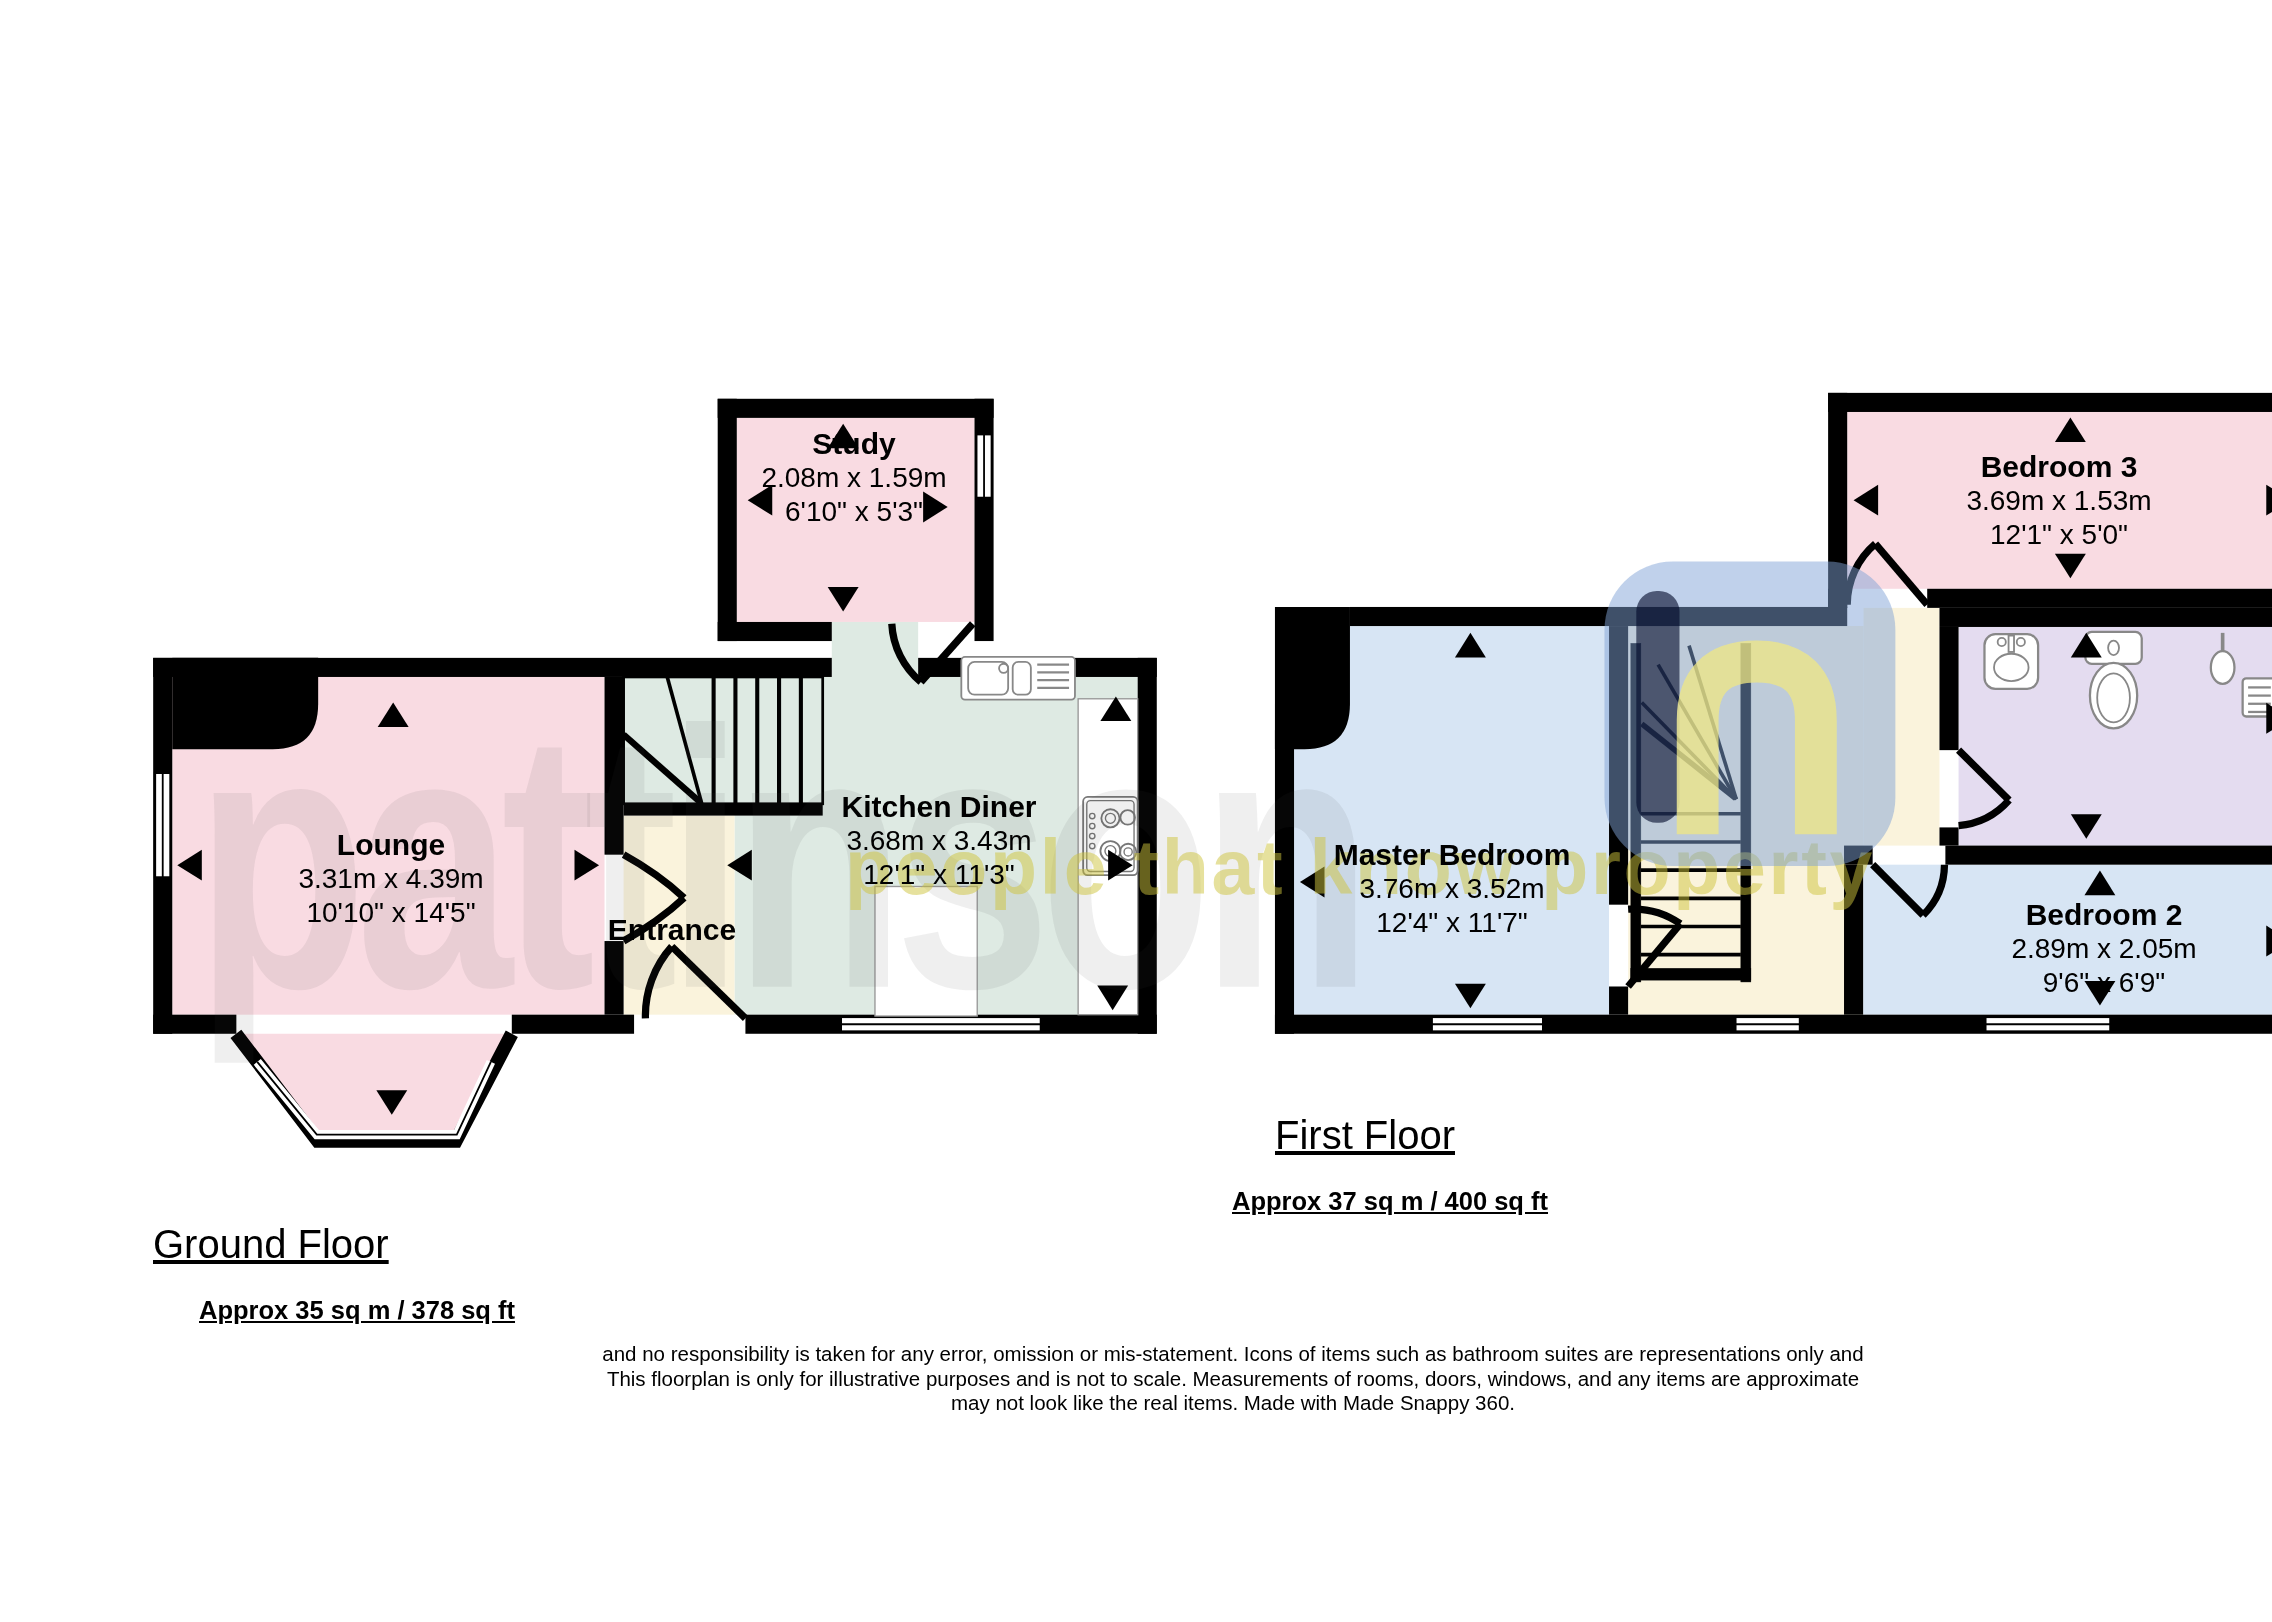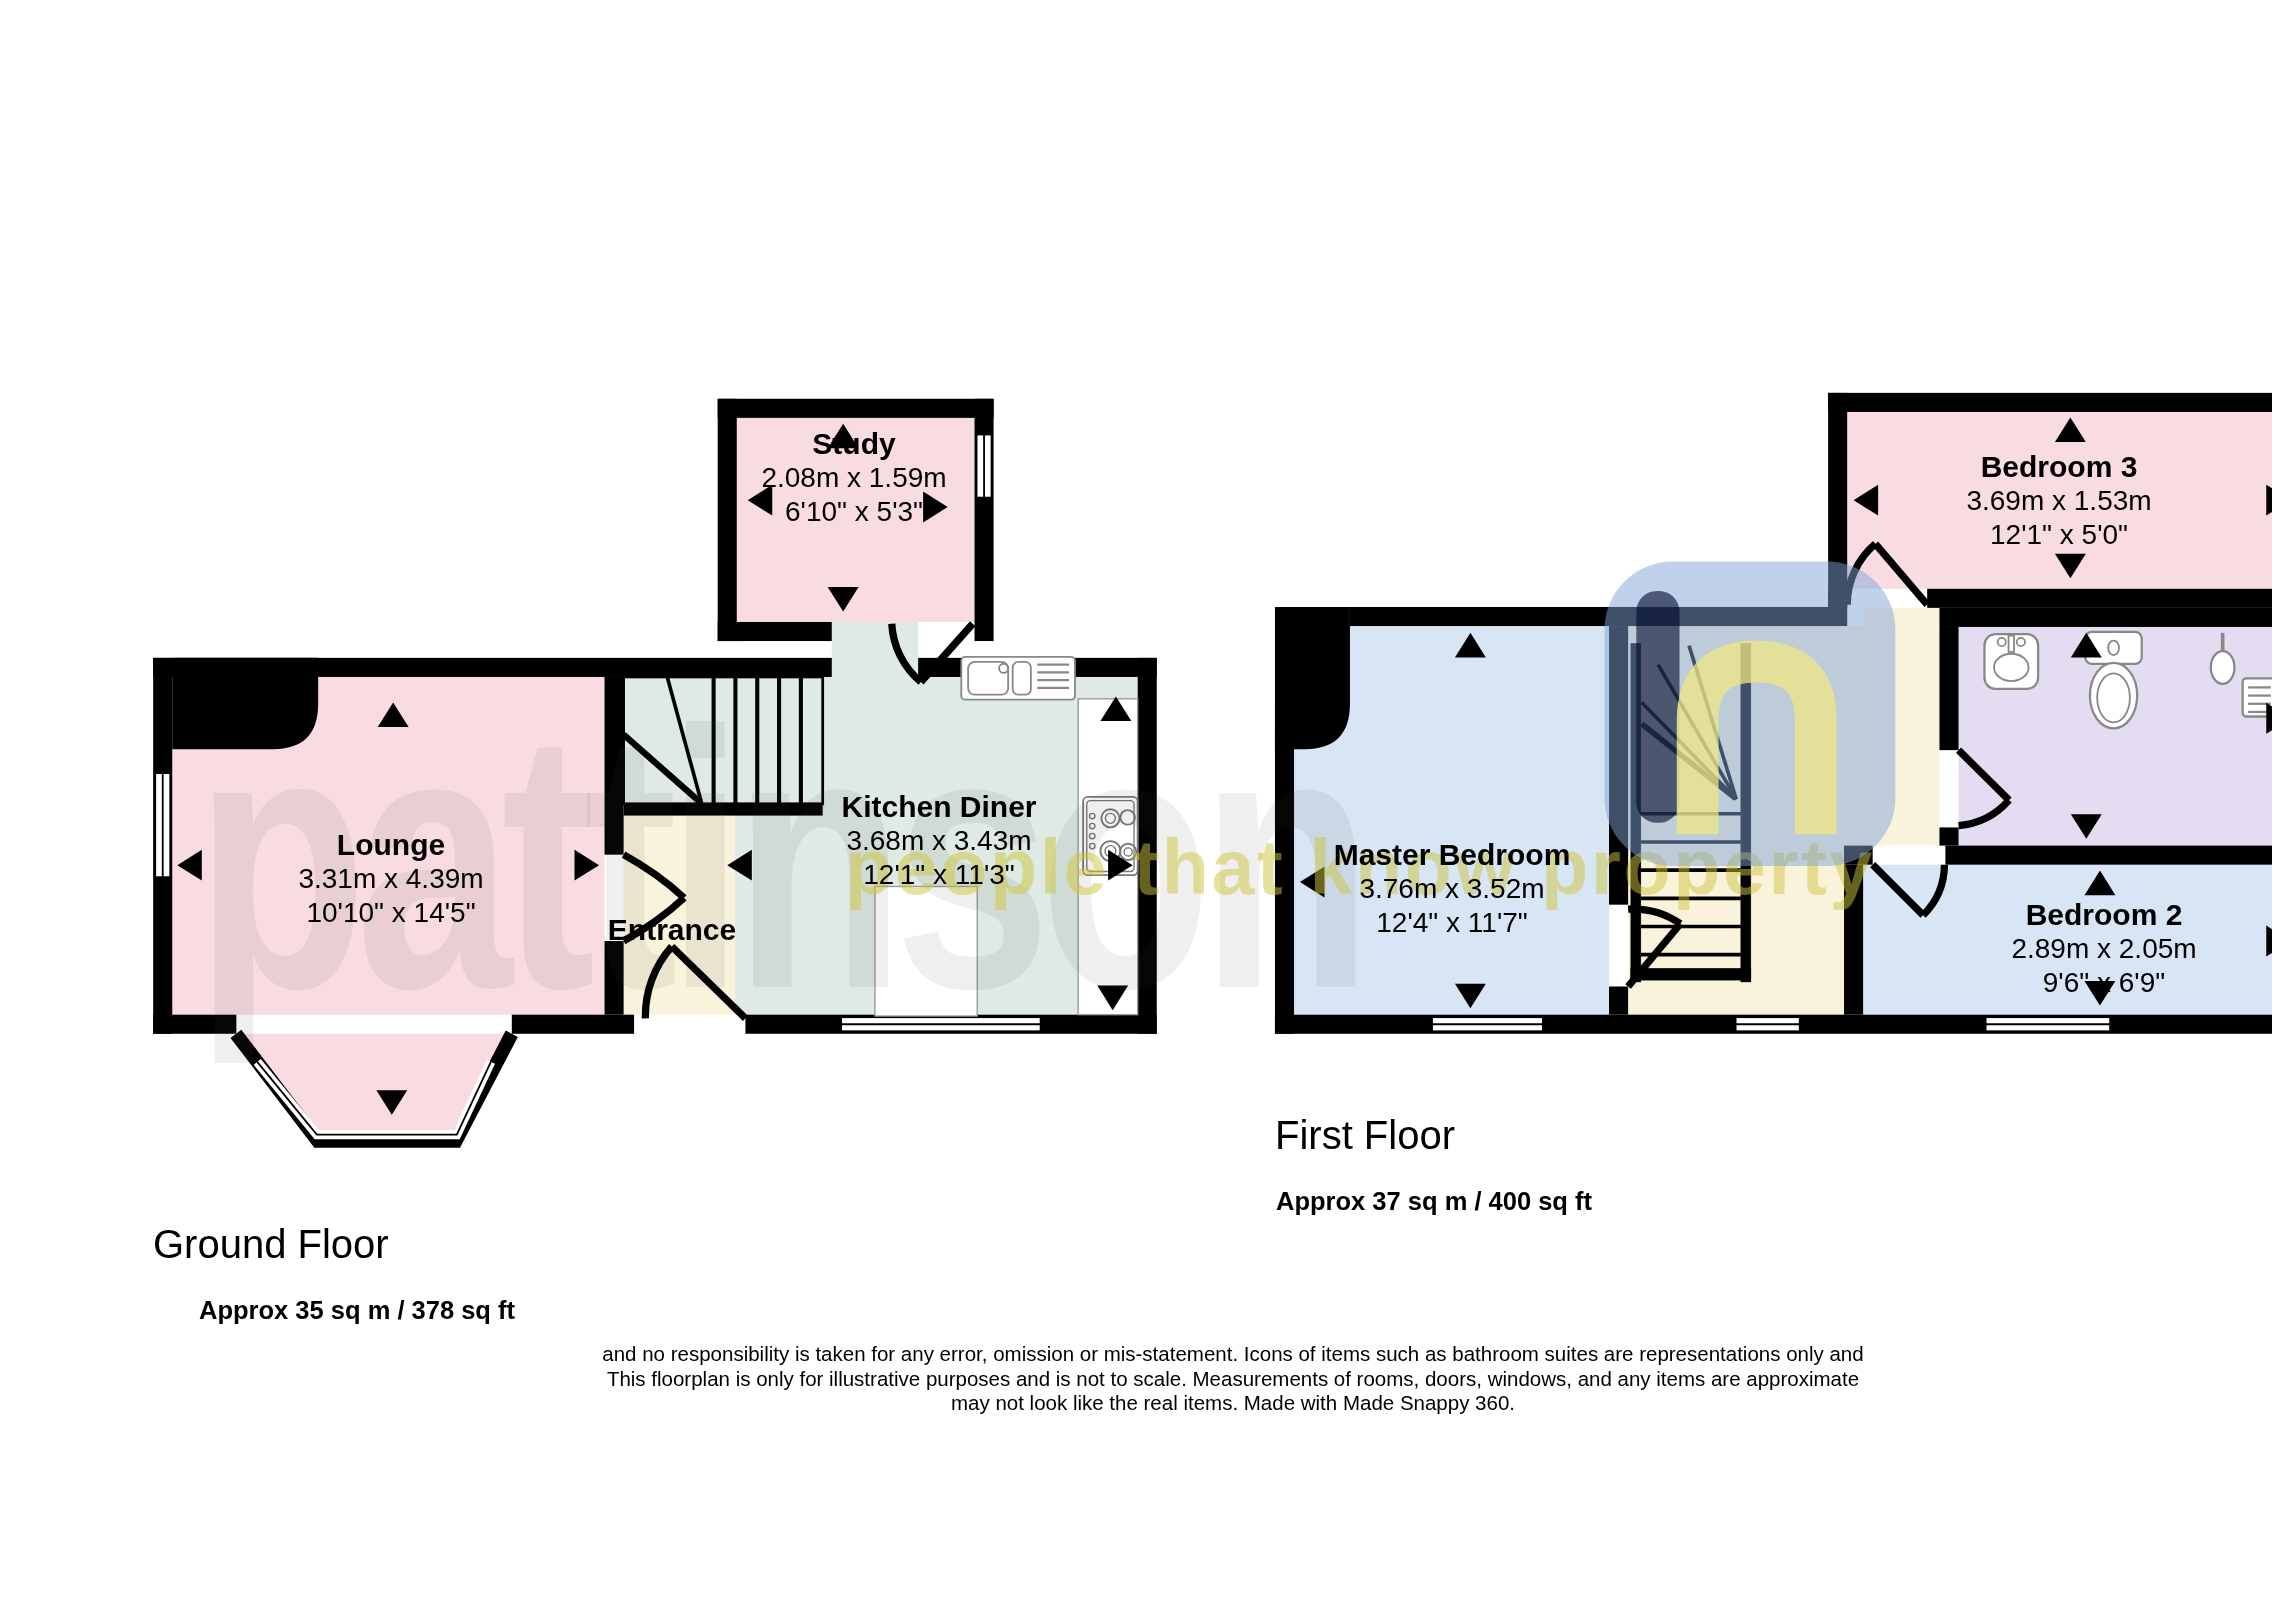--- a/index.html
+++ b/index.html
@@ -6,21 +6,21 @@
   html,body { background:#ffffff; }
   body { font-family:"Liberation Sans", sans-serif; }
   #canvas { position:relative; width:2434px; height:1623px; background:#fff; overflow:hidden; }
   .plan-svg { position:absolute; left:0; top:0; z-index:1; }
   .room-label { position:absolute; transform:translateX(-50%); text-align:center; z-index:6; color:#000; white-space:nowrap; }
   .room-label .rn { font-size:30px; font-weight:bold; line-height:34px; }
   .room-label .rd { font-size:28px; font-weight:normal; line-height:34px; }
   .room-label .rd:empty { display:none; }
   .page-title { position:absolute; left:1233px; top:249px; transform:translateX(-50%); text-align:center; z-index:6; }
   .page-title .t1, .page-title .t2 { font-size:29px; font-weight:bold; line-height:36px; color:#000; }
-  .floor-caption { position:absolute; z-index:6; color:#000; }
+  .floor-caption { position:absolute; z-index:6; color:#000;text-decoration:underline; }
   .floor-name { font-size:40px; font-weight:normal; }
   .floor-area { font-size:25.5px; font-weight:bold; }
   .disclaimer { position:absolute; left:1233px; top:1342px; transform:translateX(-50%); width:1954px; text-align:center; z-index:6; }
   .disclaimer div { font-size:20.5px; line-height:24.5px; color:#000; font-weight:normal; }
   .wm-text { position:absolute; left:195px; top:650px; z-index:5; font-size:282px; font-weight:bold; letter-spacing:-11.4px; color:rgba(70,70,70,0.085); transform:scaleY(1.3); transform-origin:left top; pointer-events:none; }
   .wm-tagline { position:absolute; left:845px; top:823px; z-index:5; font-size:77px; font-weight:bold; letter-spacing:2.7px; color:rgba(205,196,60,0.5); pointer-events:none; }
   .wm-logo { position:absolute; left:0; top:0; z-index:5; pointer-events:none; }
 </style>
 </head>
 <body>
@@ -322,21 +322,21 @@
   </div>
   <div class="room-label" style="left:2104px; top:898px;">
     <div class="rn">Bedroom 2</div>
     <div class="rd">2.89m x 2.05m</div>
     <div class="rd">9'6" x 6'9"</div>
   </div>
 
   <div class="floor-caption floor-name" style="left:153px; top:1222px;">Ground Floor</div>
   <div class="floor-caption floor-area" style="left:155px; top:1296px;margin-left:44px;">Approx 35 sq m / 378 sq ft</div>
   <div class="floor-caption floor-name" style="left:1275px; top:1113px;">First Floor</div>
-  <div class="floor-caption floor-area" style="left:1276px; top:1187px;">Approx 37 sq m / 400 sq ft</div>
+  <div class="floor-caption floor-area" style="left:1232px; top:1187px;">Approx 37 sq m / 400 sq ft</div>
 
   <div class="disclaimer">
     <div>and no responsibility is taken for any error, omission or mis-statement. Icons of items such as bathroom suites are representations only and</div>
     <div>This floorplan is only for illustrative purposes and is not to scale. Measurements of rooms, doors, windows, and any items are approximate</div>
     <div>may not look like the real items. Made with Made Snappy 360.</div>
   </div>
 
 </div>
 
 

